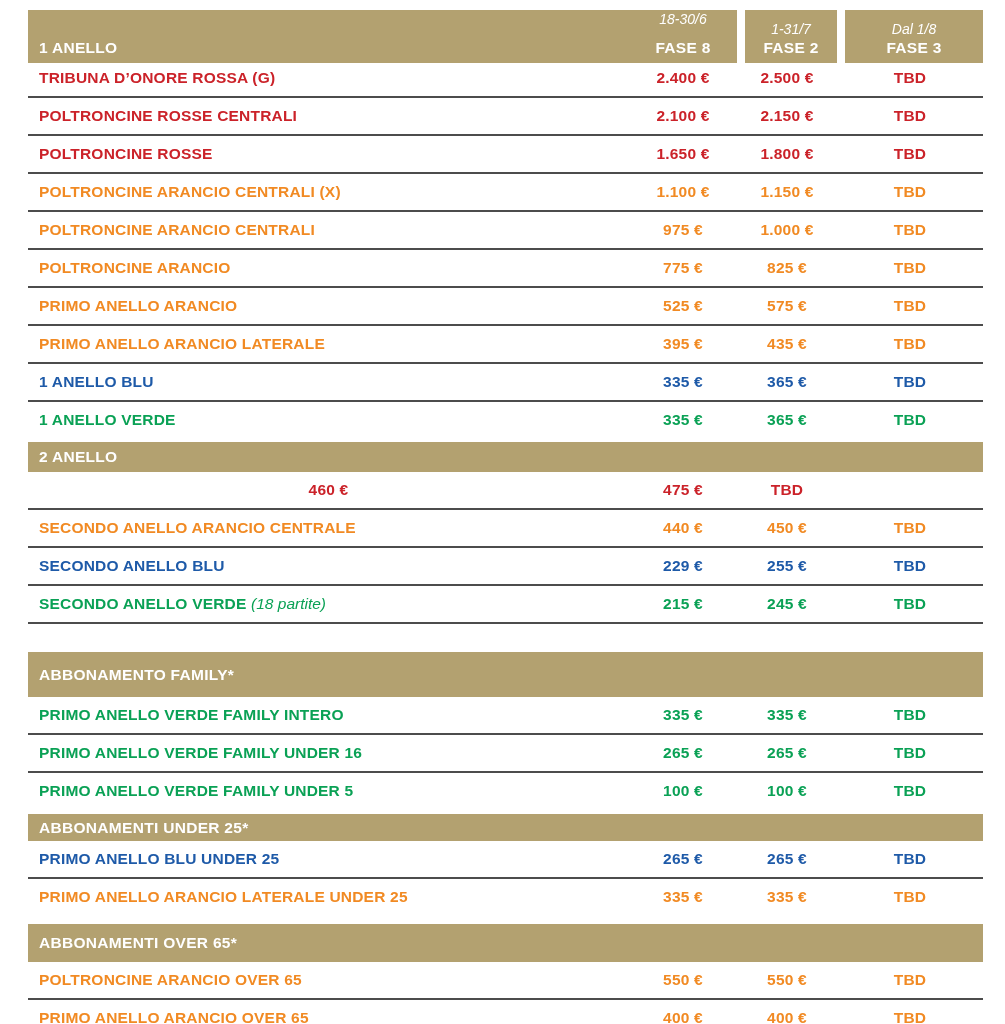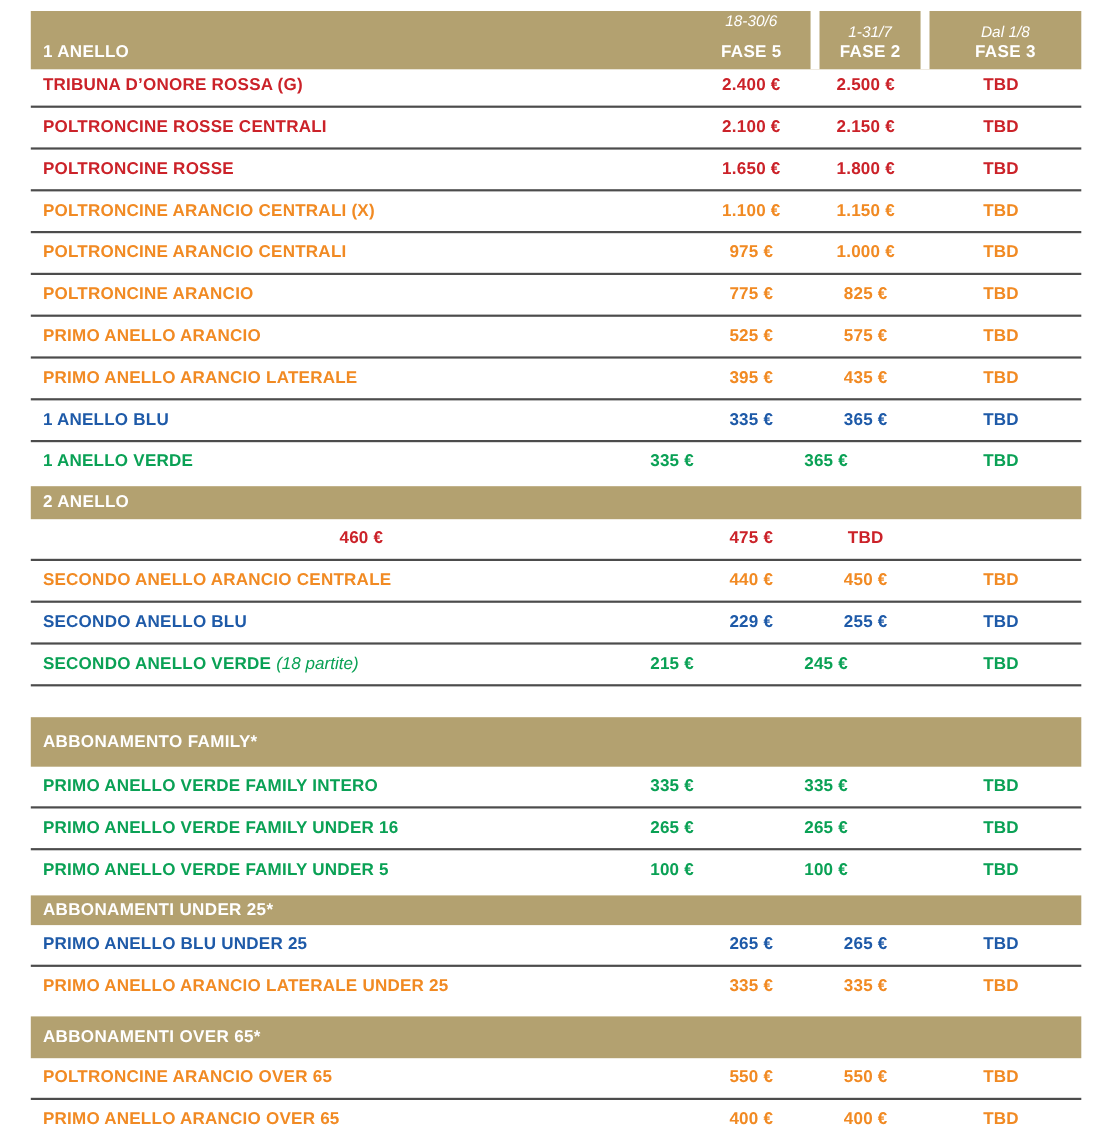--- a/index.html
+++ b/index.html
@@ -73,33 +73,33 @@
   }
   .row .note { font-weight:400; font-style:italic; letter-spacing:0; }
   .price {
     text-align:center;
     font-weight:bold; font-size:15.5px; letter-spacing:0.2px;
   }
   
   .c-red    { color:var(--red, #cb2229); }
   .c-orange { color:var(--orange, #f18a23); }
   .c-blue   { color:var(--blue, #1e5aa8); }
-  .c-green  { color:var(--green, #0aa155);gap:36px; }
+  .c-green  { color:var(--green, #0aa155); }
 </style>
 </head>
 <body>
 
 <div class="price-table">
 
   <div class="grid-row thead">
     <div class="th-main">
       <span class="section-label">1 ANELLO</span>
       <span class="th-stack">
         <span class="period">18-30/6</span>
-        <span class="phase">FASE 5</span>
+        <span class="phase">FASE 8</span>
       </span>
     </div>
     <div class="th-cell">
       <span class="period">1-31/7</span>
       <span class="phase">FASE 2</span>
     </div>
     <div class="th-cell">
       <span class="period">Dal 1/8</span>
       <span class="phase">FASE 3</span>
     </div>

